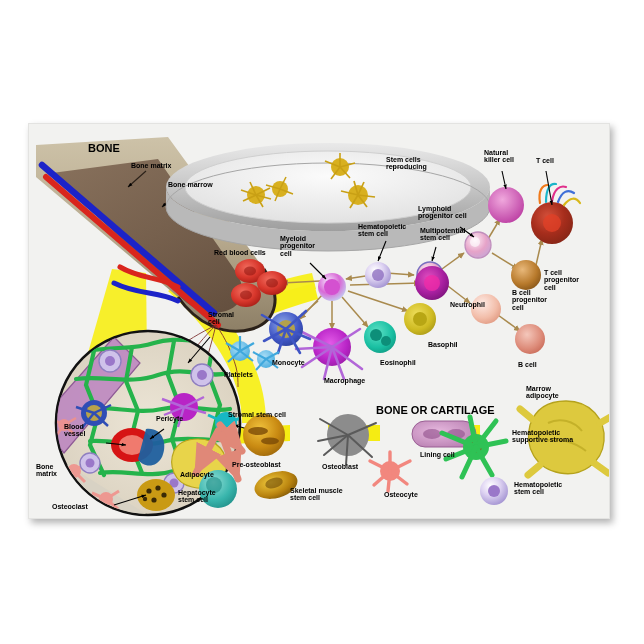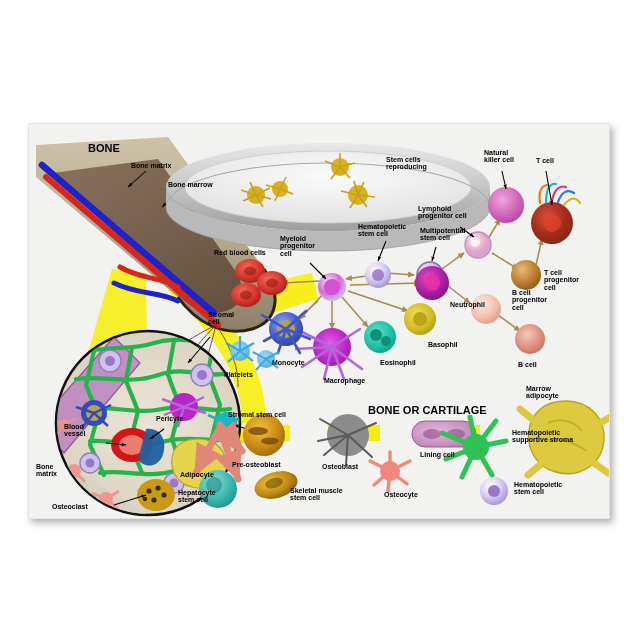--- a/index.html
+++ b/index.html
@@ -631,21 +631,21 @@
   <div class="lbl s7" style="left:516px;top:146px;">T cell
 progenitor
 cell</div>
   <div class="lbl s7" style="left:484px;top:166px;">B cell
 progenitor
 cell</div>
   <div class="lbl s7" style="left:490px;top:238px;">B cell</div>
 
   <div class="lbl s7" style="left:204px;top:338px;">Pre-osteoblast</div>
   <div class="lbl s7" style="left:294px;top:340px;">Osteoblast</div>
-  <div class="lbl s75" style="left:340px;top:282px;">BONE OR CARTILAGE</div>
+  <div class="lbl s75" style="left:348px;top:282px;">BONE OR CARTILAGE</div>
   <div class="lbl s7" style="left:392px;top:328px;">Lining cell</div>
   <div class="lbl s7" style="left:356px;top:368px;">Osteocyte</div>
   <div class="lbl s7" style="left:150px;top:366px;">Hepatocyte
 stem cell</div>
   <div class="lbl s7" style="left:262px;top:364px;">Skeletal muscle
 stem cell</div>
   <div class="lbl s7" style="left:498px;top:262px;">Marrow
 adipocyte</div>
   <div class="lbl s7" style="left:484px;top:306px;">Hematopoietic
 supportive stroma</div>

